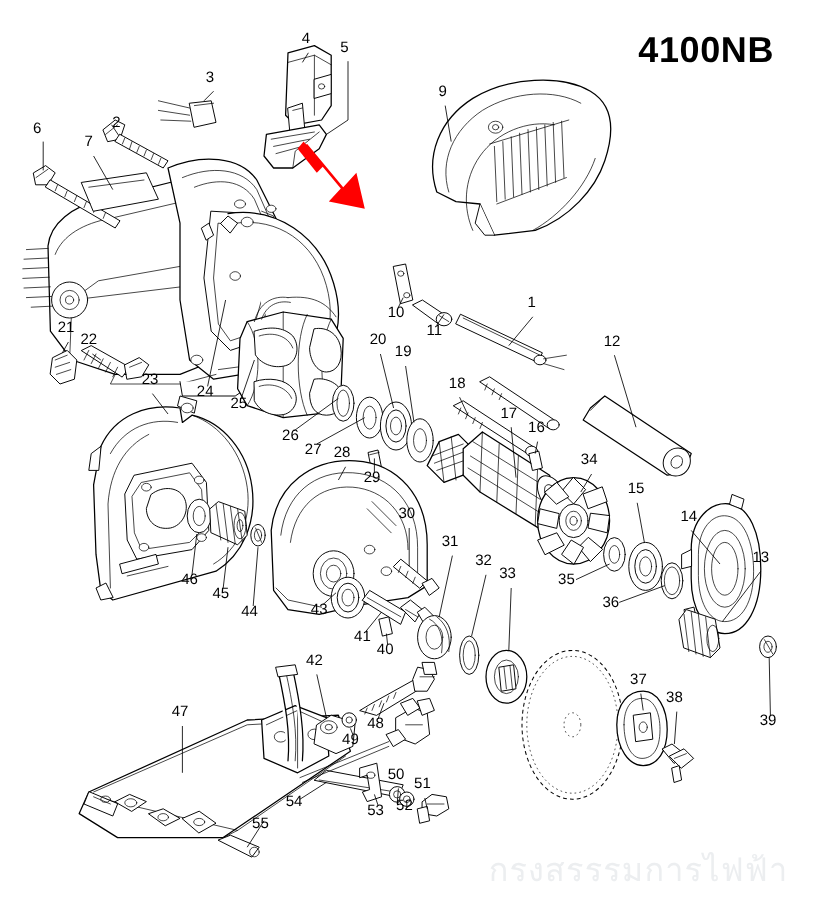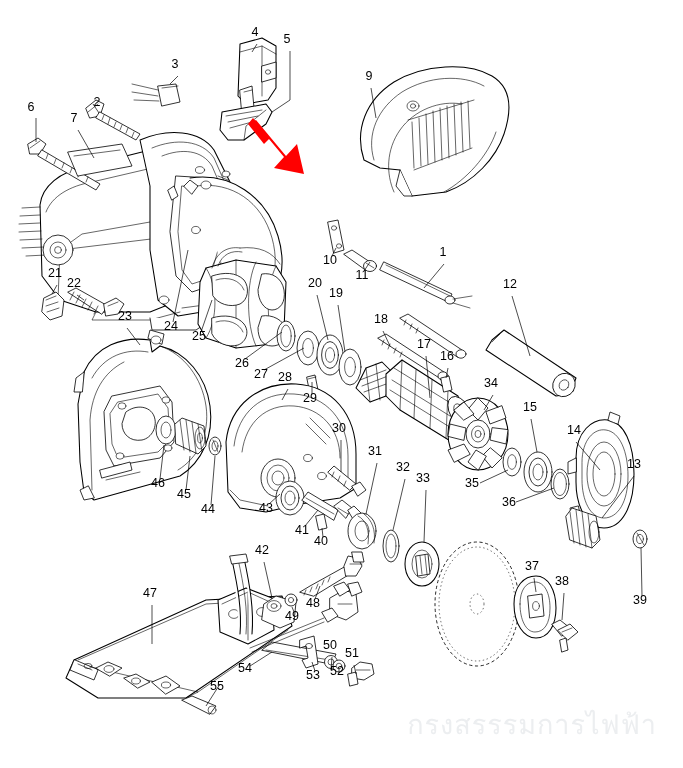--- a/index.html
+++ b/index.html
@@ -33,20 +33,21 @@
   .thinf{stroke:#000;stroke-width:0.6;fill:#ffffff;stroke-linecap:round;stroke-linejoin:round;}
   .dash{stroke:#000;stroke-width:0.85;fill:none;stroke-dasharray:3.2 2.6;}
   .dot{stroke:#000;stroke-width:0.6;fill:none;stroke-dasharray:1.4 2.6;}
   .arrow{fill:#ff0000;stroke:none;}
 </style>
 </head>
 <body>
 
 <div id="stage">
 
+  <div class="model-title">4100NB</div>
 
   <svg id="svg-root" viewBox="0 0 683 768">
 
     <g>
 
       <path class="out" d="M40 205 C42 186 60 172 86 166 L150 150 L176 150 L196 162 L200 200 L196 268 L180 300 L150 312 L96 312 L60 300 L42 276 Z"></path>
       <path class="thin" d="M46 212 C52 196 70 186 92 182 L152 168 L176 170"></path>
       <path class="thin" d="M58 300 L60 250 L82 234 L150 222 L178 228"></path>
       <path class="thin" d="M60 250 L176 236"></path>
 

